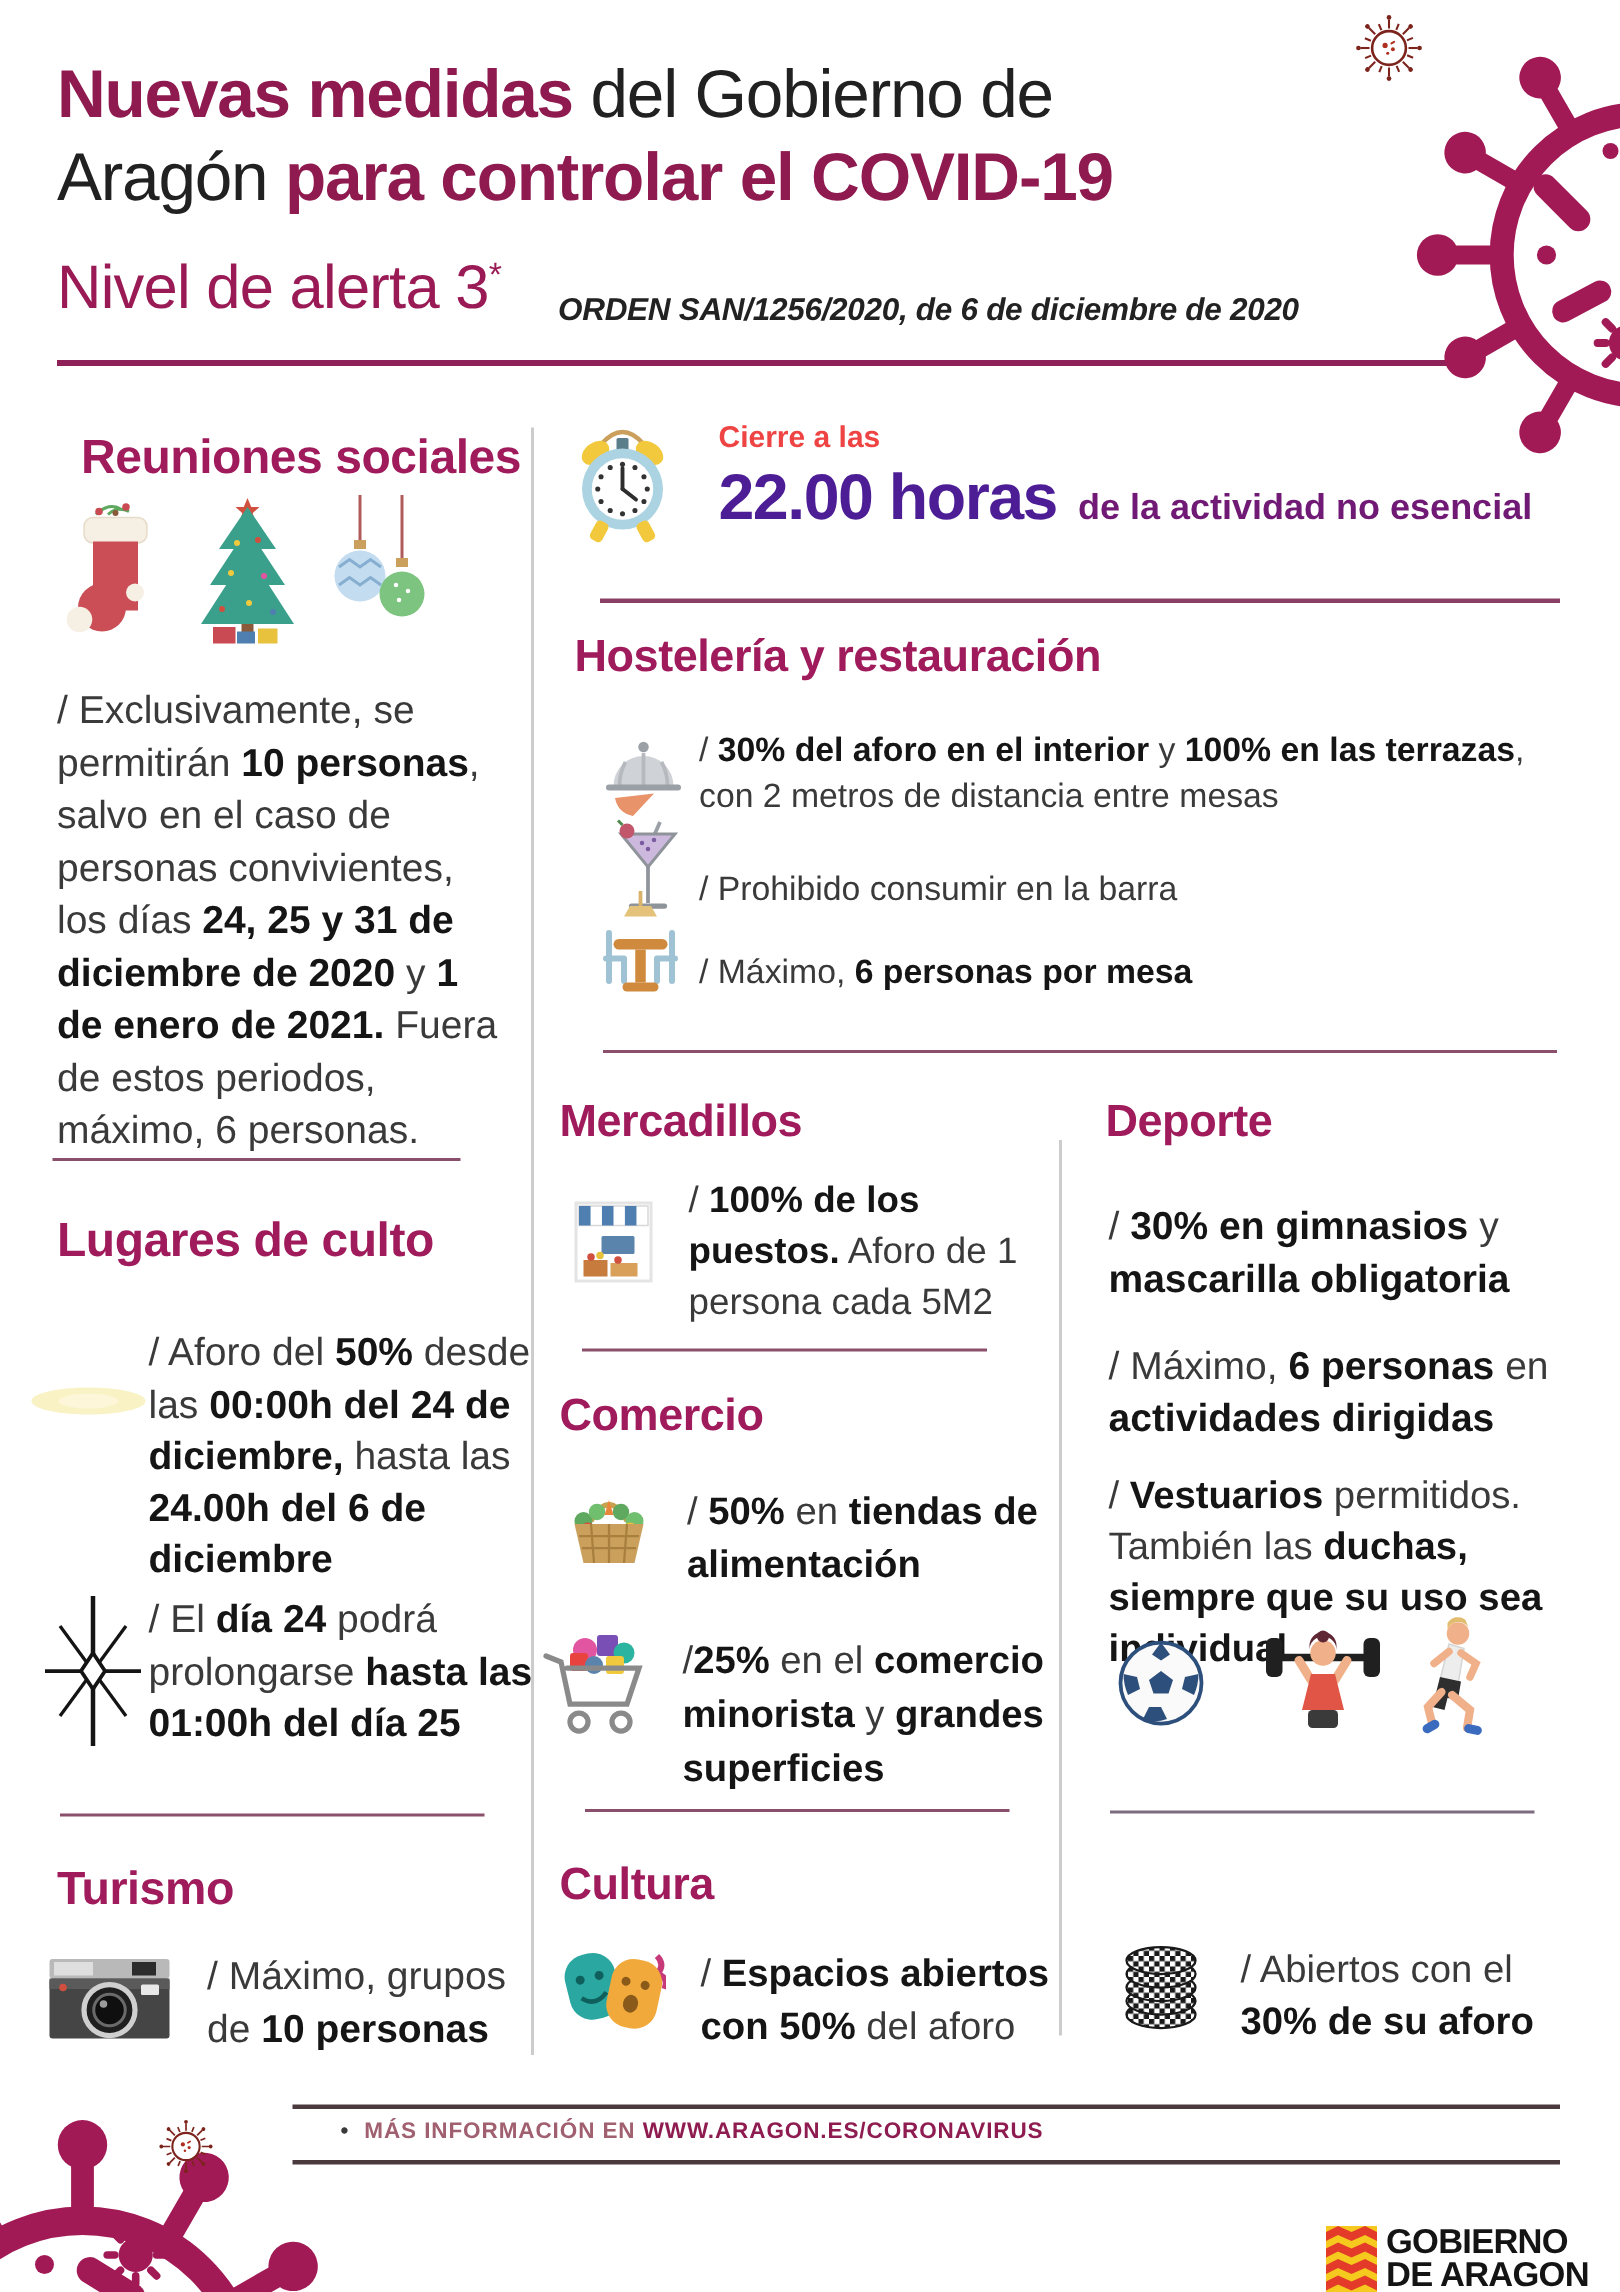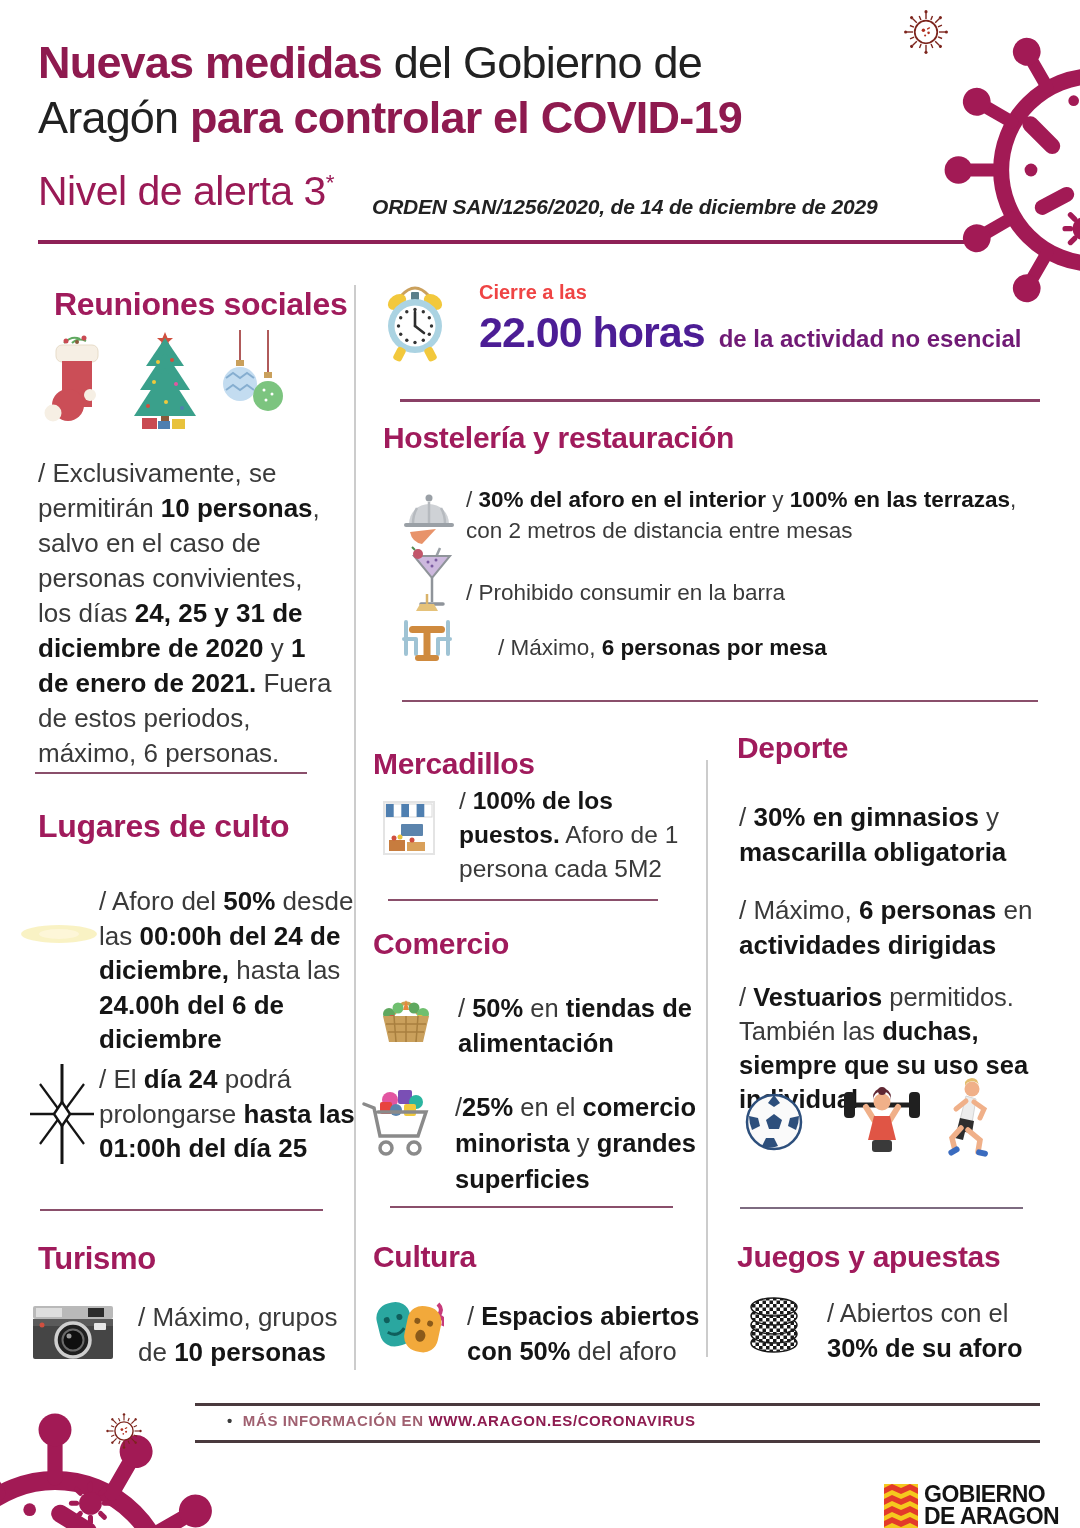--- a/index.html
+++ b/index.html
@@ -203,21 +203,21 @@
     </defs>
   </svg>
 
   <div class="abs title" style="left:38px;top:36px;width:880px;">
     <div><b>Nuevas medidas</b><span> del Gobierno de</span></div>
     <div><span>Aragón </span><b>para controlar el COVID-19</b></div>
   </div>
   <div class="abs alert" style="left:38px;top:168px;">
     <span>Nivel de alerta 3</span><sup>*</sup>
   </div>
-  <div class="abs order" style="left:372px;top:195px;">ORDEN SAN/1256/2020, de 14 de diciembre de 2029</div>
+  <div class="abs order" style="left:372px;top:195px;">ORDEN SAN/1256/2020, de 6 de diciembre de 2020</div>
   <div class="abs hrule" style="left:38px;top:240px;width:930px;height:3.5px;"></div>
 
   <svg class="abs" style="left:935px;top:10px;" width="320" height="320" viewBox="0 0 300 300">
       <use href="#bigvirus"></use>
     </svg>
   <svg class="abs" style="left:900px;top:6px;" width="52" height="52" viewBox="0 0 60 60">
       <use href="#tinyvirus"></use>
     </svg>
 
   <div class="abs vline" style="left:354px;top:285px;height:1085px;"></div>
@@ -380,27 +380,27 @@
 
   <svg class="abs" style="left:396px;top:594px;" width="62" height="70" viewBox="0 0 62 70">
     <line x1="31" y1="0" x2="31" y2="10" stroke="#d9b36a" stroke-width="2.5"></line>
     <path d="M24 10 h14 l4 7 h-22 z" fill="#e5c27a"></path>
     <path d="M10 28 V60 M8 45 H20 M20 45 V60" fill="none" stroke="#9fc3d4" stroke-width="4" stroke-linecap="round"></path>
     <path d="M52 28 V60 M42 45 H54 M42 45 V60" fill="none" stroke="#9fc3d4" stroke-width="4" stroke-linecap="round"></path>
     <rect x="13" y="32" width="36" height="7" rx="3.5" fill="#cf8a3e"></rect>
     <rect x="27.5" y="39" width="7" height="22" fill="#cf8a3e"></rect>
     <rect x="19" y="61" width="24" height="6" rx="3" fill="#cf8a3e"></rect>
   </svg>
-  <p class="abs item fs23" style="left:466px;top:632px;width:560px;margin-left:32px;">
+  <p class="abs item fs23" style="left:466px;top:632px;width:560px;">
     <span>/  Máximo, </span><b>6 personas por mesa</b>
   </p>
 
   <div class="abs rule" style="left:402px;top:700px;width:636px;"></div>
 
-  <h2 class="abs" style="left:373px;top:731px;margin-top:16px;">Mercadillos</h2>
+  <h2 class="abs" style="left:373px;top:731px;">Mercadillos</h2>
   <svg class="abs" style="left:382px;top:798px;" width="54" height="58" viewBox="0 0 54 58">
     <rect x="2" y="4" width="50" height="52" fill="#fff" stroke="#e4e4e4" stroke-width="2"></rect>
     <rect x="4" y="6" width="46" height="13" fill="#fff" stroke="#d8d8d8"></rect>
     <rect x="4" y="6" width="7.7" height="13" fill="#4f7fb0"></rect>
       <rect x="19.3" y="6" width="7.7" height="13" fill="#4f7fb0"></rect>
       <rect x="34.6" y="6" width="7.7" height="13" fill="#4f7fb0"></rect>
     <rect x="19" y="26" width="22" height="12" rx="1" fill="#5b84ad"></rect>
     <rect x="7" y="42" width="16" height="11" fill="#c77c3e"></rect>
       <rect x="25" y="44" width="18" height="9" fill="#d9a05a"></rect>
     <circle cx="12" cy="40" r="2.5" fill="#d04f3f"></circle>
@@ -511,21 +511,20 @@
     <path d="M38 24 l10 7 -4 9" stroke="#f0b089" stroke-width="5" fill="none" stroke-linecap="round"></path>
     <path d="M30 23 l-10 8" stroke="#f0b089" stroke-width="5" fill="none" stroke-linecap="round"></path>
     <path d="M24 40 l14 3 -2 12 -7 -1 -2 8 -8 -2 z" fill="#2e2e2e"></path>
     <path d="M32 52 l12 10 -2 12" stroke="#f0b089" stroke-width="5.5" fill="none" stroke-linecap="round"></path>
     <path d="M25 50 l-9 10 3 12" stroke="#f0b089" stroke-width="5.5" fill="none" stroke-linecap="round"></path>
     <rect x="40" y="72" width="12" height="6" rx="3" fill="#3a6bbf" transform="rotate(12 46 75)"></rect>
     <rect x="12" y="70" width="12" height="6" rx="3" fill="#3a6bbf" transform="rotate(-30 18 73)"></rect>
   </svg>
   <div class="abs rule-gray" style="left:740px;top:1207px;width:283px;"></div>
 
-  <h2 class="abs" style="left:737px;top:1240px;">Juegos y apuestas</h2>
   <svg class="abs" style="left:745px;top:1290px;" width="58" height="64" viewBox="0 0 58 64">
     <defs>
       <pattern id="chk" width="7" height="7" patternUnits="userSpaceOnUse">
         <rect width="7" height="7" fill="#fff"></rect>
         <rect width="3.5" height="3.5" fill="#191919"></rect>
         <rect x="3.5" y="3.5" width="3.5" height="3.5" fill="#191919"></rect>
       </pattern>
     </defs>
     <ellipse cx="29" cy="53" rx="23" ry="9" fill="url(#chk)" stroke="#191919" stroke-width="1.5"></ellipse>
     <ellipse cx="29" cy="44" rx="23" ry="9" fill="url(#chk)" stroke="#191919" stroke-width="1.5"></ellipse>

